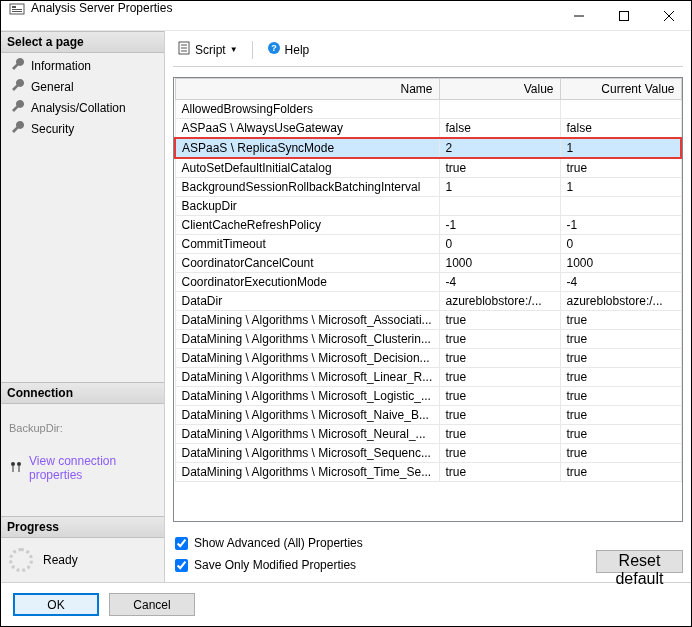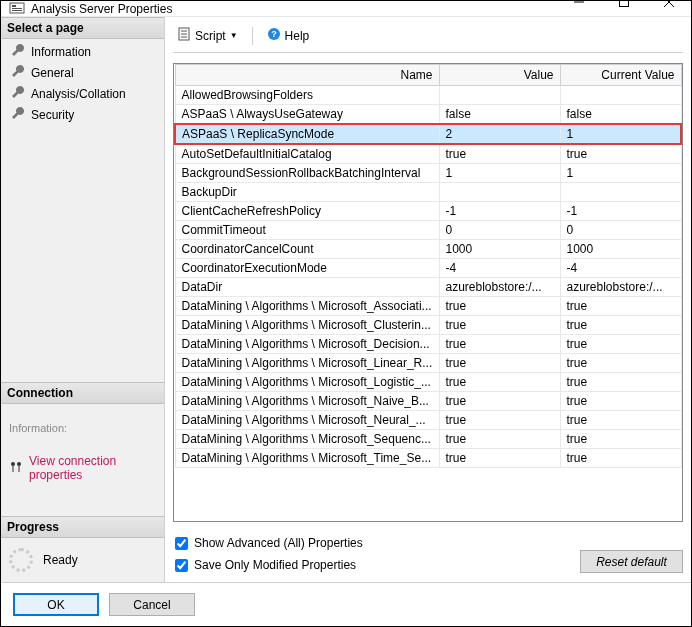--- a/index.html
+++ b/index.html
@@ -1,37 +1,37 @@
 <!DOCTYPE html>
 <html><head>
 <meta charset="utf-8">
 <style>
   * { box-sizing: border-box; font-family: "Segoe UI", Tahoma, sans-serif; }
   html, body { margin: 0; padding: 0; }
   body { width: 692px; height: 627px; background: #fff; border: 1px solid #000; display: flex; flex-direction: column; font-size: 12px; color: #000; }
 
   
-  .titlebar { height: 16px; display: flex; align-items: flex-end; padding-left: 8px; background: #fff; border-bottom: 1px solid #e8e8e8; }
+  .titlebar { height: 30px; display: flex; align-items: flex-start; padding-left: 8px; background: #fff; border-bottom: 1px solid #e8e8e8; }
   .titlebar .icon { width: 16px; height: 16px; margin-right: 6px; }
   .titlebar .title { flex: 1; font-size: 12px; }
   .titlebar .win-btn { width: 45px; height: 29px; display: flex; align-items: center; justify-content: center; }
   .titlebar .win-btn svg { width: 10px; height: 10px; }
 
   
   .main { flex: 1; display: flex; min-height: 0; }
 
   
   .left { width: 164px; background: #f0f0f0; border-right: 1px solid #d0d0d0; display: flex; flex-direction: column; }
   .section-head { background: linear-gradient(#e8e8e8,#d8d8d8); border-bottom: 1px solid #c0c0c0; border-top: 1px solid #c0c0c0; padding: 3px 6px; font-weight: bold; font-size: 12px; }
   .section-body { padding: 2px 0; }
   .spacer { flex: 1; }
   .nav-item { display: flex; align-items: center; padding: 2px 6px 2px 10px; gap: 6px; }
   .nav-item .wrench { width: 14px; height: 14px; }
   .conn-label { padding: 4px 6px 2px 8px; color: #888; font-size: 11px; }
-  .conn-link { display: flex; align-items: center; gap: 6px; padding: 6px 6px 2px 8px; color: #be185d; }
+  .conn-link { display: flex; align-items: center; gap: 6px; padding: 6px 6px 2px 8px; color: #8b5cf6; }
   .progress-row { display: flex; align-items: center; gap: 10px; padding: 10px 8px; }
   .spinner { width: 24px; height: 24px; border: 3px dotted #ccc; border-radius: 50%; }
 
   
   .right { flex: 1; display: flex; flex-direction: column; padding: 6px 8px 0 8px; min-width: 0; }
   .toolbar { display: flex; align-items: center; gap: 6px; padding: 2px 0 6px 0; border-bottom: 1px solid #d0d0d0; }
   .toolbar .sep { width: 1px; height: 18px; background: #d0d0d0; margin: 0 4px; }
   .toolbar .tb-item { display: flex; align-items: center; gap: 4px; padding: 2px 4px; }
   .toolbar svg { width: 14px; height: 14px; }
 
@@ -45,21 +45,21 @@
   .grid tr.hl-border td { border-top: 2px solid #e53935; border-bottom: 2px solid #e53935; }
   .grid tr.hl-border td:first-child { border-left: 2px solid #e53935; }
   .grid tr.hl-border td:last-child { border-right: 2px solid #e53935; }
   .col-name { width: 240px; }
   .col-val { width: 110px; }
   .col-cur { width: 110px; }
 
   .checks { padding: 10px 0 6px 2px; }
   .check-row { display: flex; align-items: center; gap: 6px; padding: 4px 0; }
   .check-row input { margin: 0; }
-  .reset-btn { position: absolute; right: 4px; top: -30px; width: 103px; height: 23px; background: #e1e1e1; border: 1px solid #adadad; font-size: 12px; font-style: italic; }
+  .reset-btn { position: absolute; right: 4px; top: -30px; width: 87px; height: 23px; background: #e1e1e1; border: 1px solid #adadad; font-size: 16px; }
 
   
   .footer { border-top: 1px solid #d0d0d0; padding: 10px 12px; display: flex; gap: 10px; }
   .footer button { width: 86px; height: 23px; font-size: 12px; background: #e1e1e1; border: 1px solid #adadad; }
   .footer button.primary { border: 2px solid #0078d7; background: #e5f1fb; }
 </style>
 </head>
 <body>
 
 <div class="titlebar">
@@ -119,21 +119,21 @@
             </svg></span>
           <span>Security</span>
         </div>
       </div>
 
     <div class="spacer"></div>
 
     <div class="section-head">Connection</div>
     <div class="section-body">
       <div style="height:12px"></div>
-      <div class="conn-label">Information:</div>
+      <div class="conn-label">BackupDir:</div>
       <div style="height:12px"></div>
       <div class="conn-link">
         <span><svg width="14" height="14" viewBox="0 0 14 14">
               <circle cx="4" cy="4" r="2" fill="#333"></circle>
               <circle cx="10" cy="4" r="2" fill="#333"></circle>
               <line x1="4" y1="6" x2="4" y2="12" stroke="#333"></line>
               <line x1="10" y1="6" x2="10" y2="12" stroke="#333"></line>
             </svg></span>
         <span>View connection properties</span>
       </div>

